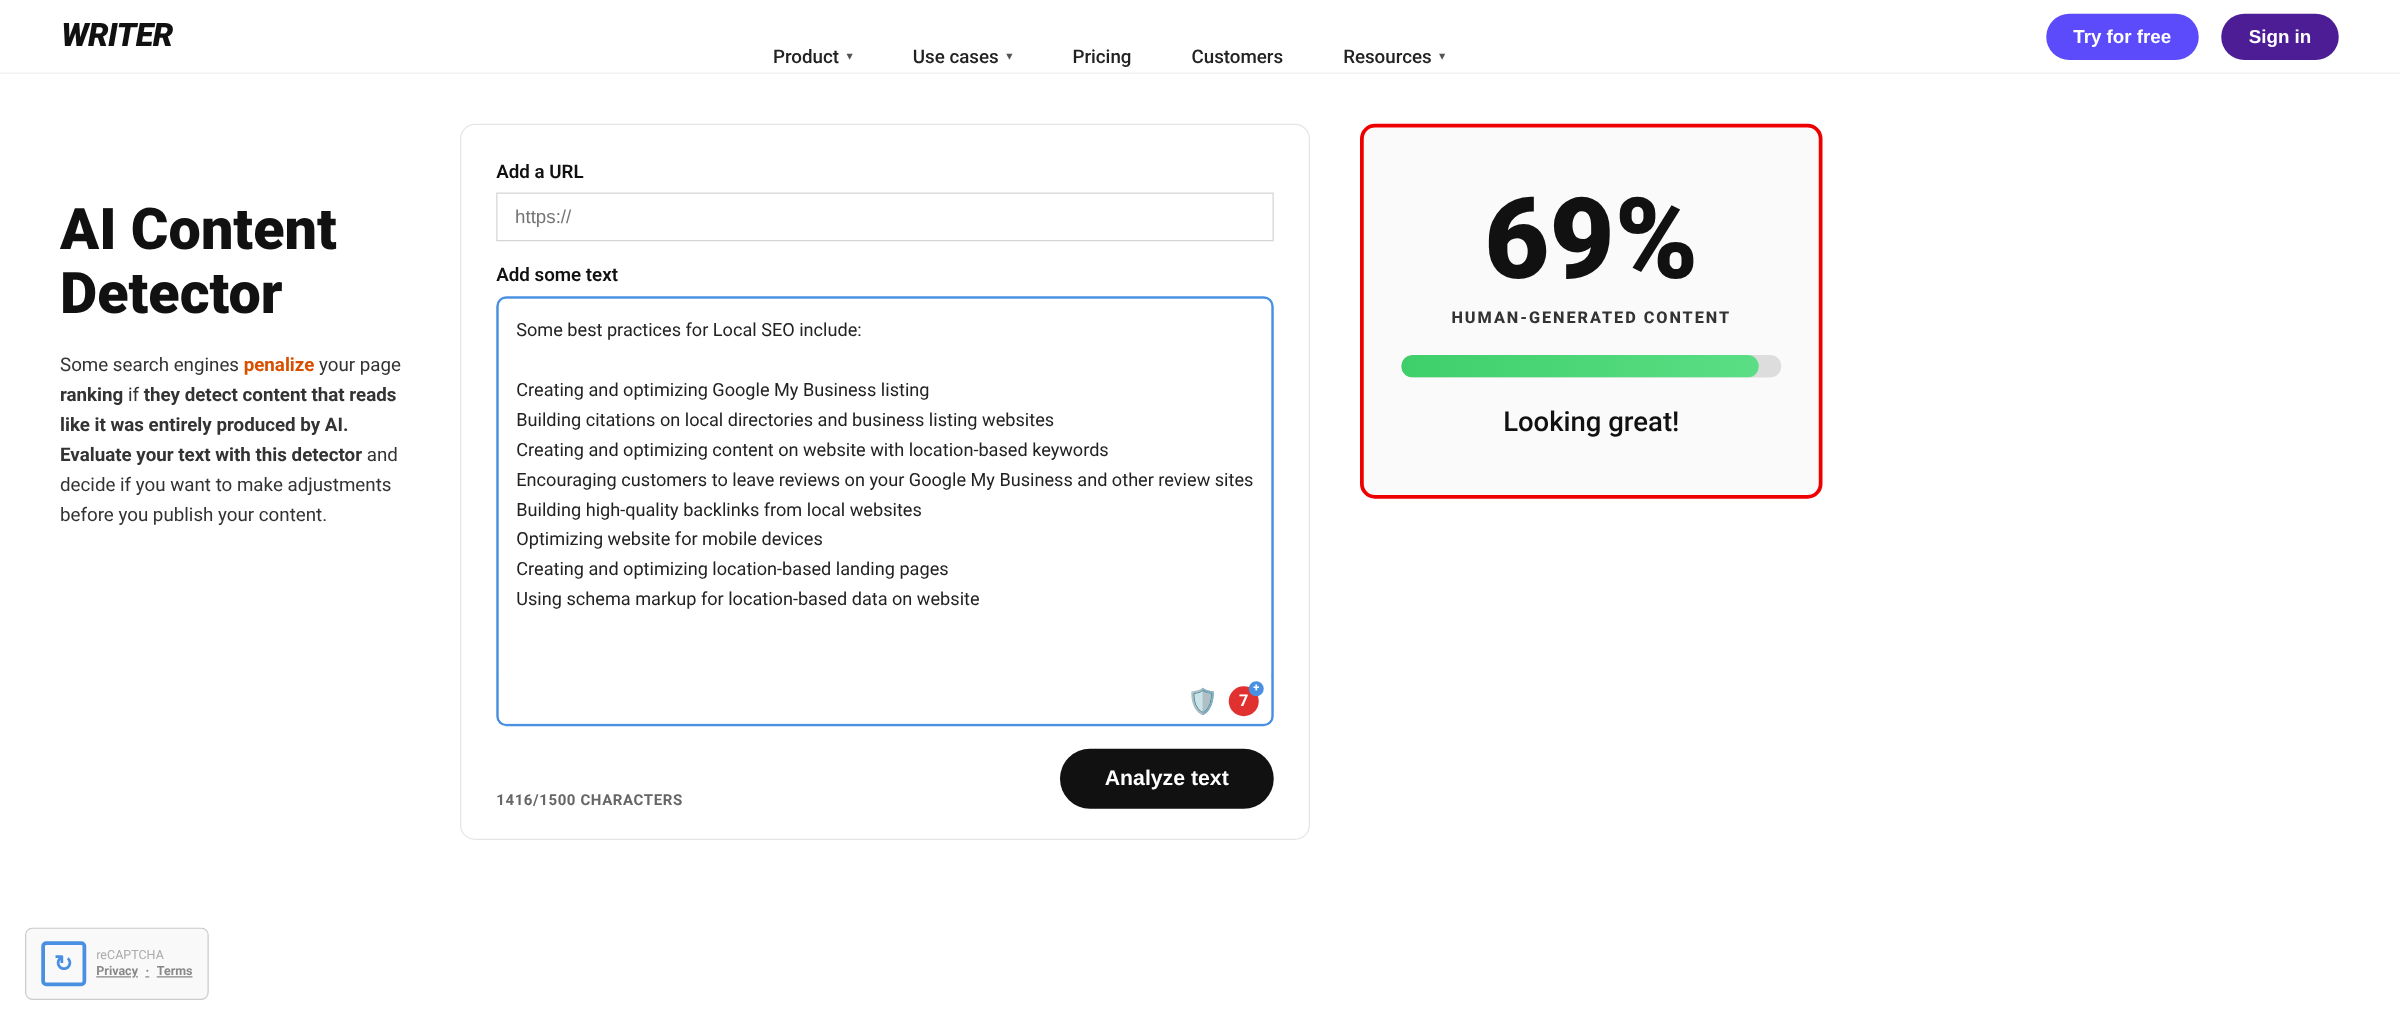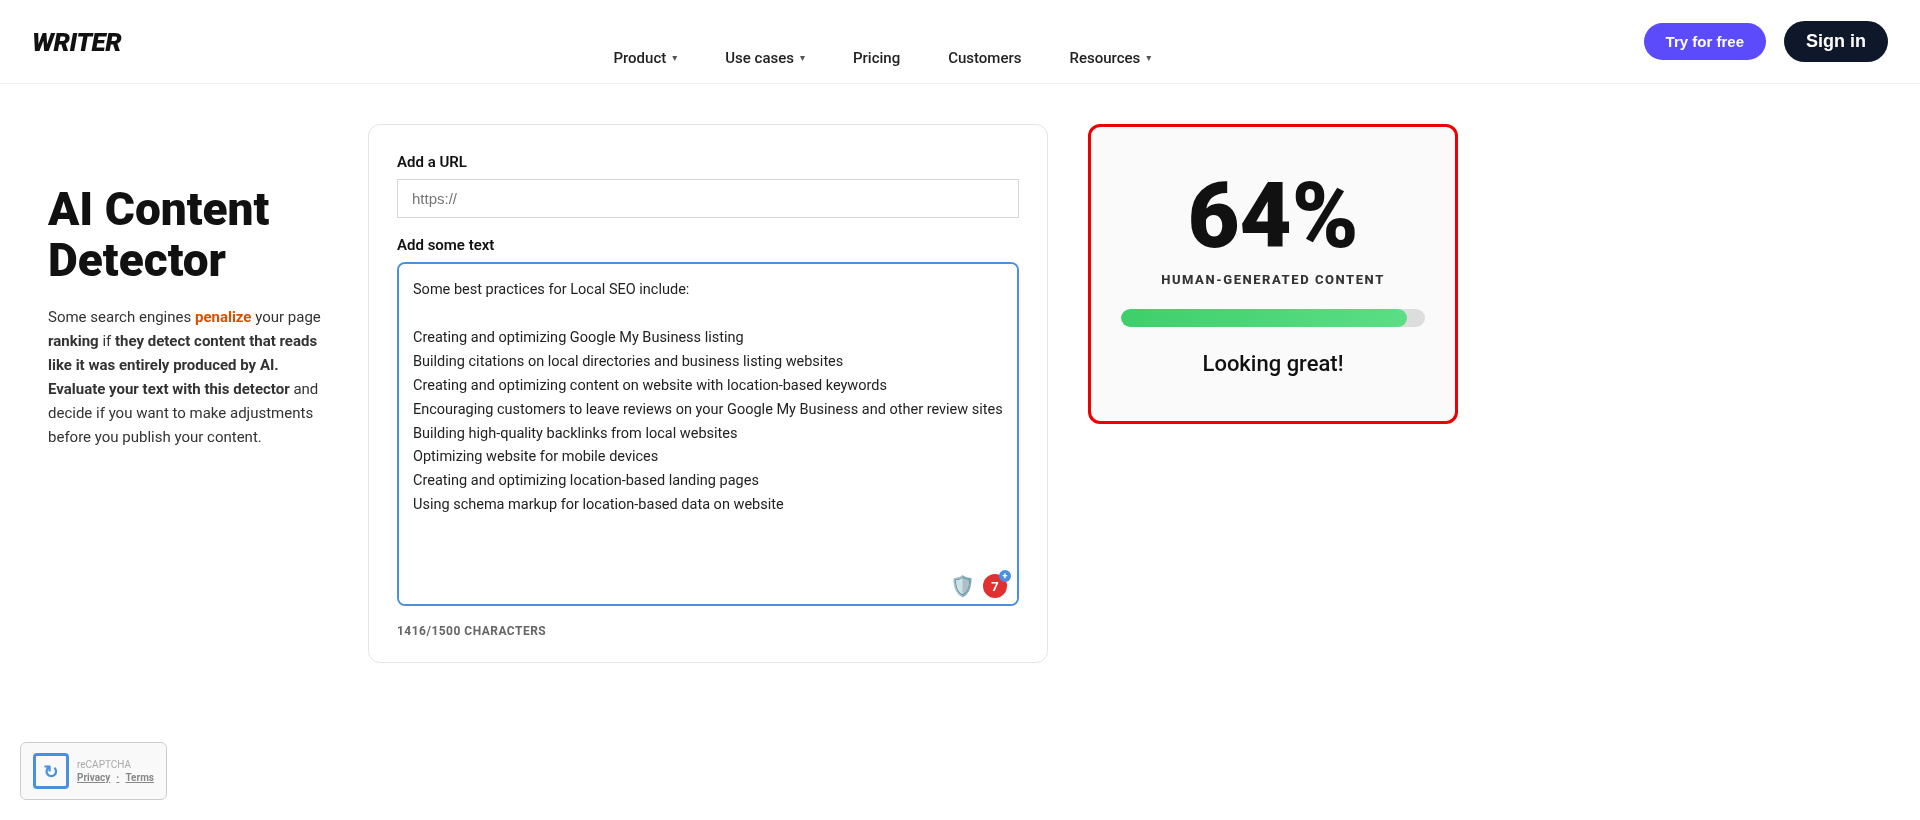--- a/index.html
+++ b/index.html
@@ -9,22 +9,22 @@
       color: #111;
       min-height: 820px;
       overflow-x: hidden;
     }
 
     
     .navbar {
       display: flex;
       align-items: center;
       justify-content: space-between;
-      padding: 0 32px;
-      height: 84px;
+      padding: 0 49px;
+      height: 59px;
       border-bottom: 1px solid #f0f0f0;
       position: sticky;
       top: 0;
       background: #fff;
       z-index: 100;
     }
     .navbar-logo {
       font-size: 26px;
       font-weight: 900;
       letter-spacing: -0.5px;
@@ -63,26 +63,26 @@
       background: #5b4bfa;
       color: #fff;
       border: none;
       border-radius: 50px;
       padding: 10px 22px;
       font-size: 15px;
       font-weight: 600;
       cursor: pointer;
     }
     .btn-signin {
-      background: #0f172a;
+      background: #4c1d95;
       color: #fff;
       border: none;
       border-radius: 50px;
       padding: 10px 22px;
-      font-size: 18px;
+      font-size: 15px;
       font-weight: 600;
       cursor: pointer;
     }
 
     
     .main {
       display: flex;
       align-items: flex-start;
       padding: 40px 48px;
       gap: 40px;
@@ -379,25 +379,26 @@
           <span class="emoji-icon">🛡️</span>
           <div class="badge-red">
             <span>7</span>
             <div class="badge-plus">+</div>
           </div>
         </div>
       </div>
     </div>
     <div class="bottom-bar">
       <span class="char-count">1416/1500 CHARACTERS</span>
+      <button class="btn-analyze">Analyze text</button>
     </div>
   </div>
 
   <div class="result-panel">
-    <div class="result-percent">64%</div>
+    <div class="result-percent">69%</div>
     <div class="result-label">HUMAN-GENERATED CONTENT</div>
     <div class="progress-bar-wrapper">
       <div class="progress-bar-fill" style="width: 94%"></div>
     </div>
     <div class="result-status">Looking great!</div>
   </div>
 
 </div>
 
 <div class="recaptcha-box">

